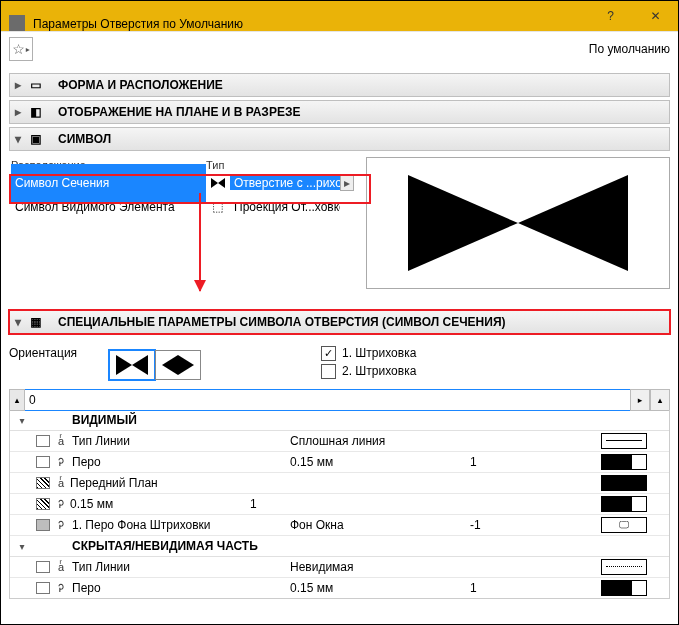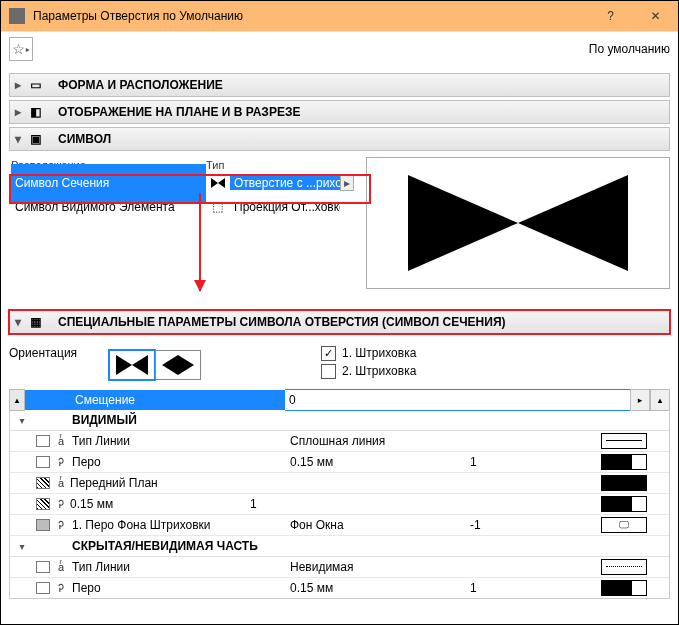--- a/index.html
+++ b/index.html
@@ -1,17 +1,17 @@
 <!DOCTYPE html>
 <html><head>
 <meta charset="utf-8">
 <style>
 html,body{margin:0;padding:0;font-family:"Segoe UI",Tahoma,sans-serif;font-size:12px;color:#000;background:#fff}
 .window{width:679px;height:625px;border:1px solid #000;box-sizing:border-box;display:flex;flex-direction:column;overflow:hidden}
-.titlebar{height:30px;background:#fdba74;display:flex;align-items:center;border-bottom:1px solid #e5e5e5}
+.titlebar{height:30px;background:#eab308;display:flex;align-items:flex-end;border-bottom:1px solid #e5e5e5}
 .titlebar .icon{width:16px;height:16px;margin:0 8px;background:#6b6b6b}
 .titlebar .title{flex:1}
 .titlebar .btn{width:45px;height:30px;display:flex;align-items:center;justify-content:center;color:#333}
 .toolbar{height:30px;display:flex;align-items:center;padding:2px 8px}
 .star{width:22px;height:22px;border:1px solid #b0b0b0;display:flex;align-items:center;justify-content:center;font-size:14px;color:#555}
 .spacer{flex:1}
 .panel-area{flex:1;padding:4px 8px 8px 8px;overflow:hidden;display:flex;flex-direction:column}
 .section-header{height:22px;background:linear-gradient(#f5f5f5,#e3e3e3);border:1px solid #bfbfbf;display:flex;align-items:center;margin-top:3px;font-weight:bold;font-size:12px}
 .section-header .chev{width:16px;text-align:center;color:#555}
 .section-header .hicon{width:20px;display:flex;align-items:center;justify-content:center}
@@ -173,21 +173,20 @@
         </div>
         <div class="check-row">
           <span class="cb"></span>
           <span>2. Штриховка</span>
         </div>
       </div>
     </div>
 
     <div class="offset-hdr">
       <div class="collapse">▴</div>
-      <div class="label">Смещение</div>
       <div class="val">0</div>
       <div class="step">▸</div>
       <div class="scroll">▴</div>
     </div>
 
     <div class="params">
       <div class="prow group">
         <div class="exp">▾</div>
         <div class="ic1"></div>
           <div class="ic2"></div>

